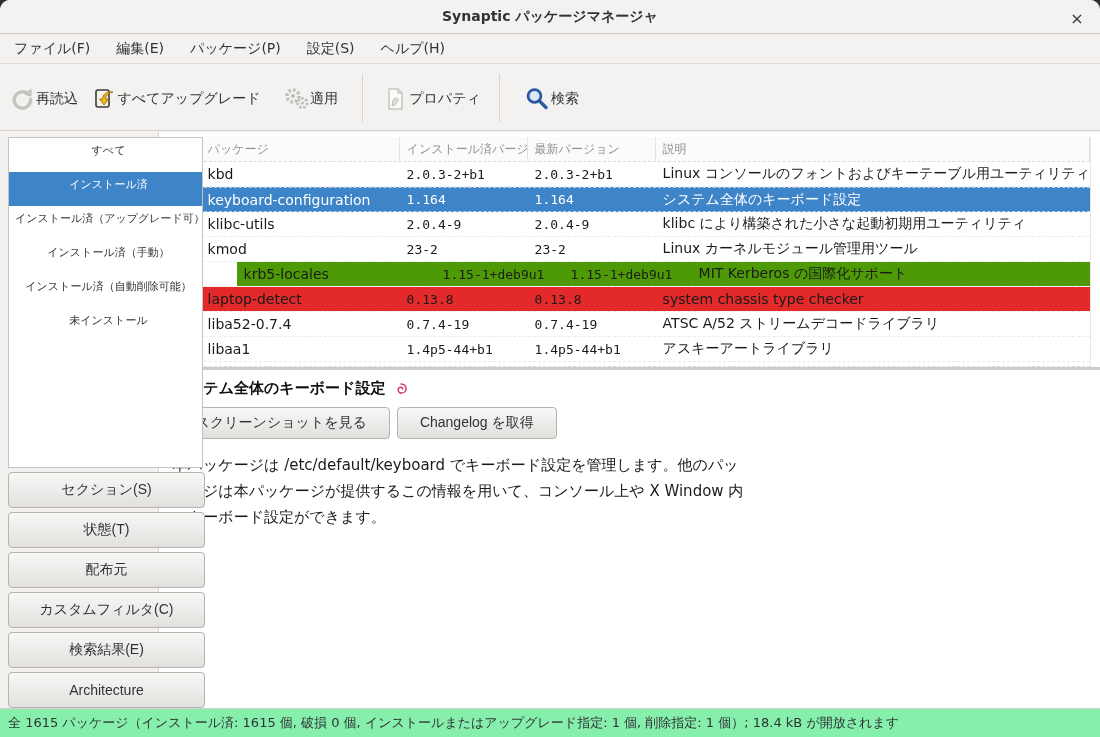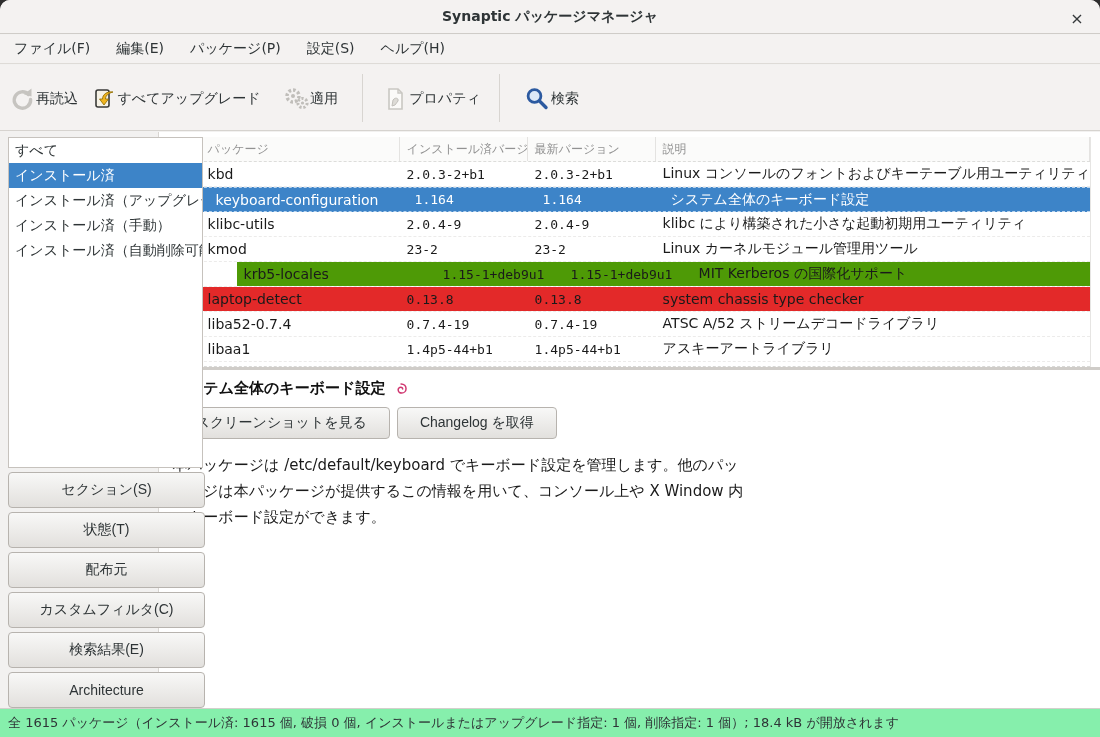--- a/index.html
+++ b/index.html
@@ -26,21 +26,21 @@
     height:60px; padding:2px 10px; }
   .tool-btn .ticon { height:30px; display:flex; align-items:flex-end; justify-content:center; }
   .tool-btn .tlabel { font-size:14px; margin-top:3px; color:#2e3436; white-space:nowrap; }
   .tool-sep { width:1px; height:48px; background:#d8d5d1; margin:0 6px; }
 
   
   .main { position:absolute; top:132px; left:0; right:0; bottom:29px; display:flex; }
   .left-panel { width:206px; position:relative; background:#f2f1f0; }
   .filter-box { position:absolute; top:5px; left:8px; width:195px; height:331px; background:#fff;
     border:1px solid #c6c2bd; overflow:hidden; }
-  .filter-item { height:25px; line-height:25px; padding-left:6px; white-space:nowrap; overflow:hidden; font-size:14px; }
+  .filter-item { height:34px; line-height:25px; padding-left:6px; white-space:nowrap; overflow:hidden; font-size:11px;text-align:center; }
   .filter-item.sel { color:#fff; }
   .cat-buttons { position:absolute; top:340px; left:8px; width:197px; }
   .cat-btn { width:100%; height:36px; margin-bottom:4px; border:1px solid #b7b3ae; border-radius:4px;
     background:linear-gradient(#f8f8f7,#e2e0dd); font-size:14px; color:#2e3436;
     display:flex; align-items:center; justify-content:center; }
 
   .right-panel { flex:1; display:flex; flex-direction:column; border-left:1px solid #d8d5d1; background:#fff; }
   .table-zone { height:230px; margin-top:5px; display:flex; }
   .table-wrap { flex:1; background:#fff; border-bottom:1px dashed #d9d9d7; overflow:hidden; }
   .scroll-gutter { width:10px; background:#fff; border-left:1px solid #e6e5e3; }
@@ -145,20 +145,21 @@
     </div>
 
   <div class="main">
     <div class="left-panel">
       <div class="filter-box" id="filterList">
           <div class="filter-item">すべて</div>
           <div class="filter-item sel" style="background: rgb(61, 132, 200);">インストール済</div>
           <div class="filter-item">インストール済（アップグレード可）</div>
           <div class="filter-item">インストール済（手動）</div>
           <div class="filter-item">インストール済（自動削除可能）</div>
+          <div class="filter-item">未インストール</div>
         </div>
       <div class="cat-buttons" id="catButtons">
           <button class="cat-btn">セクション(S)</button>
           <button class="cat-btn">状態(T)</button>
           <button class="cat-btn">配布元</button>
           <button class="cat-btn">カスタムフィルタ(C)</button>
           <button class="cat-btn">検索結果(E)</button>
           <button class="cat-btn">Architecture</button>
         </div>
     </div>
@@ -203,21 +204,21 @@
                     </svg>
                   </span>
                 </div>
                 <div class="td icon-cell" style="width: 18px;">
                   <span class="icn">
                     <svg width="15" height="15" viewBox="0 0 16 16">
                       <path d="M8.6 3.1 C11.9 3.1 13.9 5.6 13.9 8.2 C13.9 10.9 11.7 12.9 9.3 12.9 C7.1 12.9 5.5 11.2 5.5 9.4 C5.5 7.8 6.8 6.6 8.2 6.6 C9.5 6.6 10.3 7.5 10.3 8.6" fill="none" stroke="#d0356f" stroke-width="1.6" stroke-linecap="round"></path>
                     </svg>
                   </span>
                 </div>
-                <div class="td " style="width: 199px; margin-left: 8px;">keyboard-configuration</div>
+                <div class="td " style="width: 199px;">keyboard-configuration</div>
                 <div class="td ver" style="width: 128px;">1.164</div>
                 <div class="td ver" style="width: 128px;">1.164</div>
                 <div class="td " style="flex: 1 1 0%;">システム全体のキーボード設定</div>
               </div>
               <div class="trow">
                 <div class="td icon-cell" style="width: 24px;">
                   <span class="icn">
                     <svg width="16" height="16" viewBox="0 0 16 16">
                       <rect x="2" y="2" width="12" height="12" rx="1" fill="#8ba07f" stroke="#3f4c3c" stroke-width="1.4"></rect>
                     </svg>

